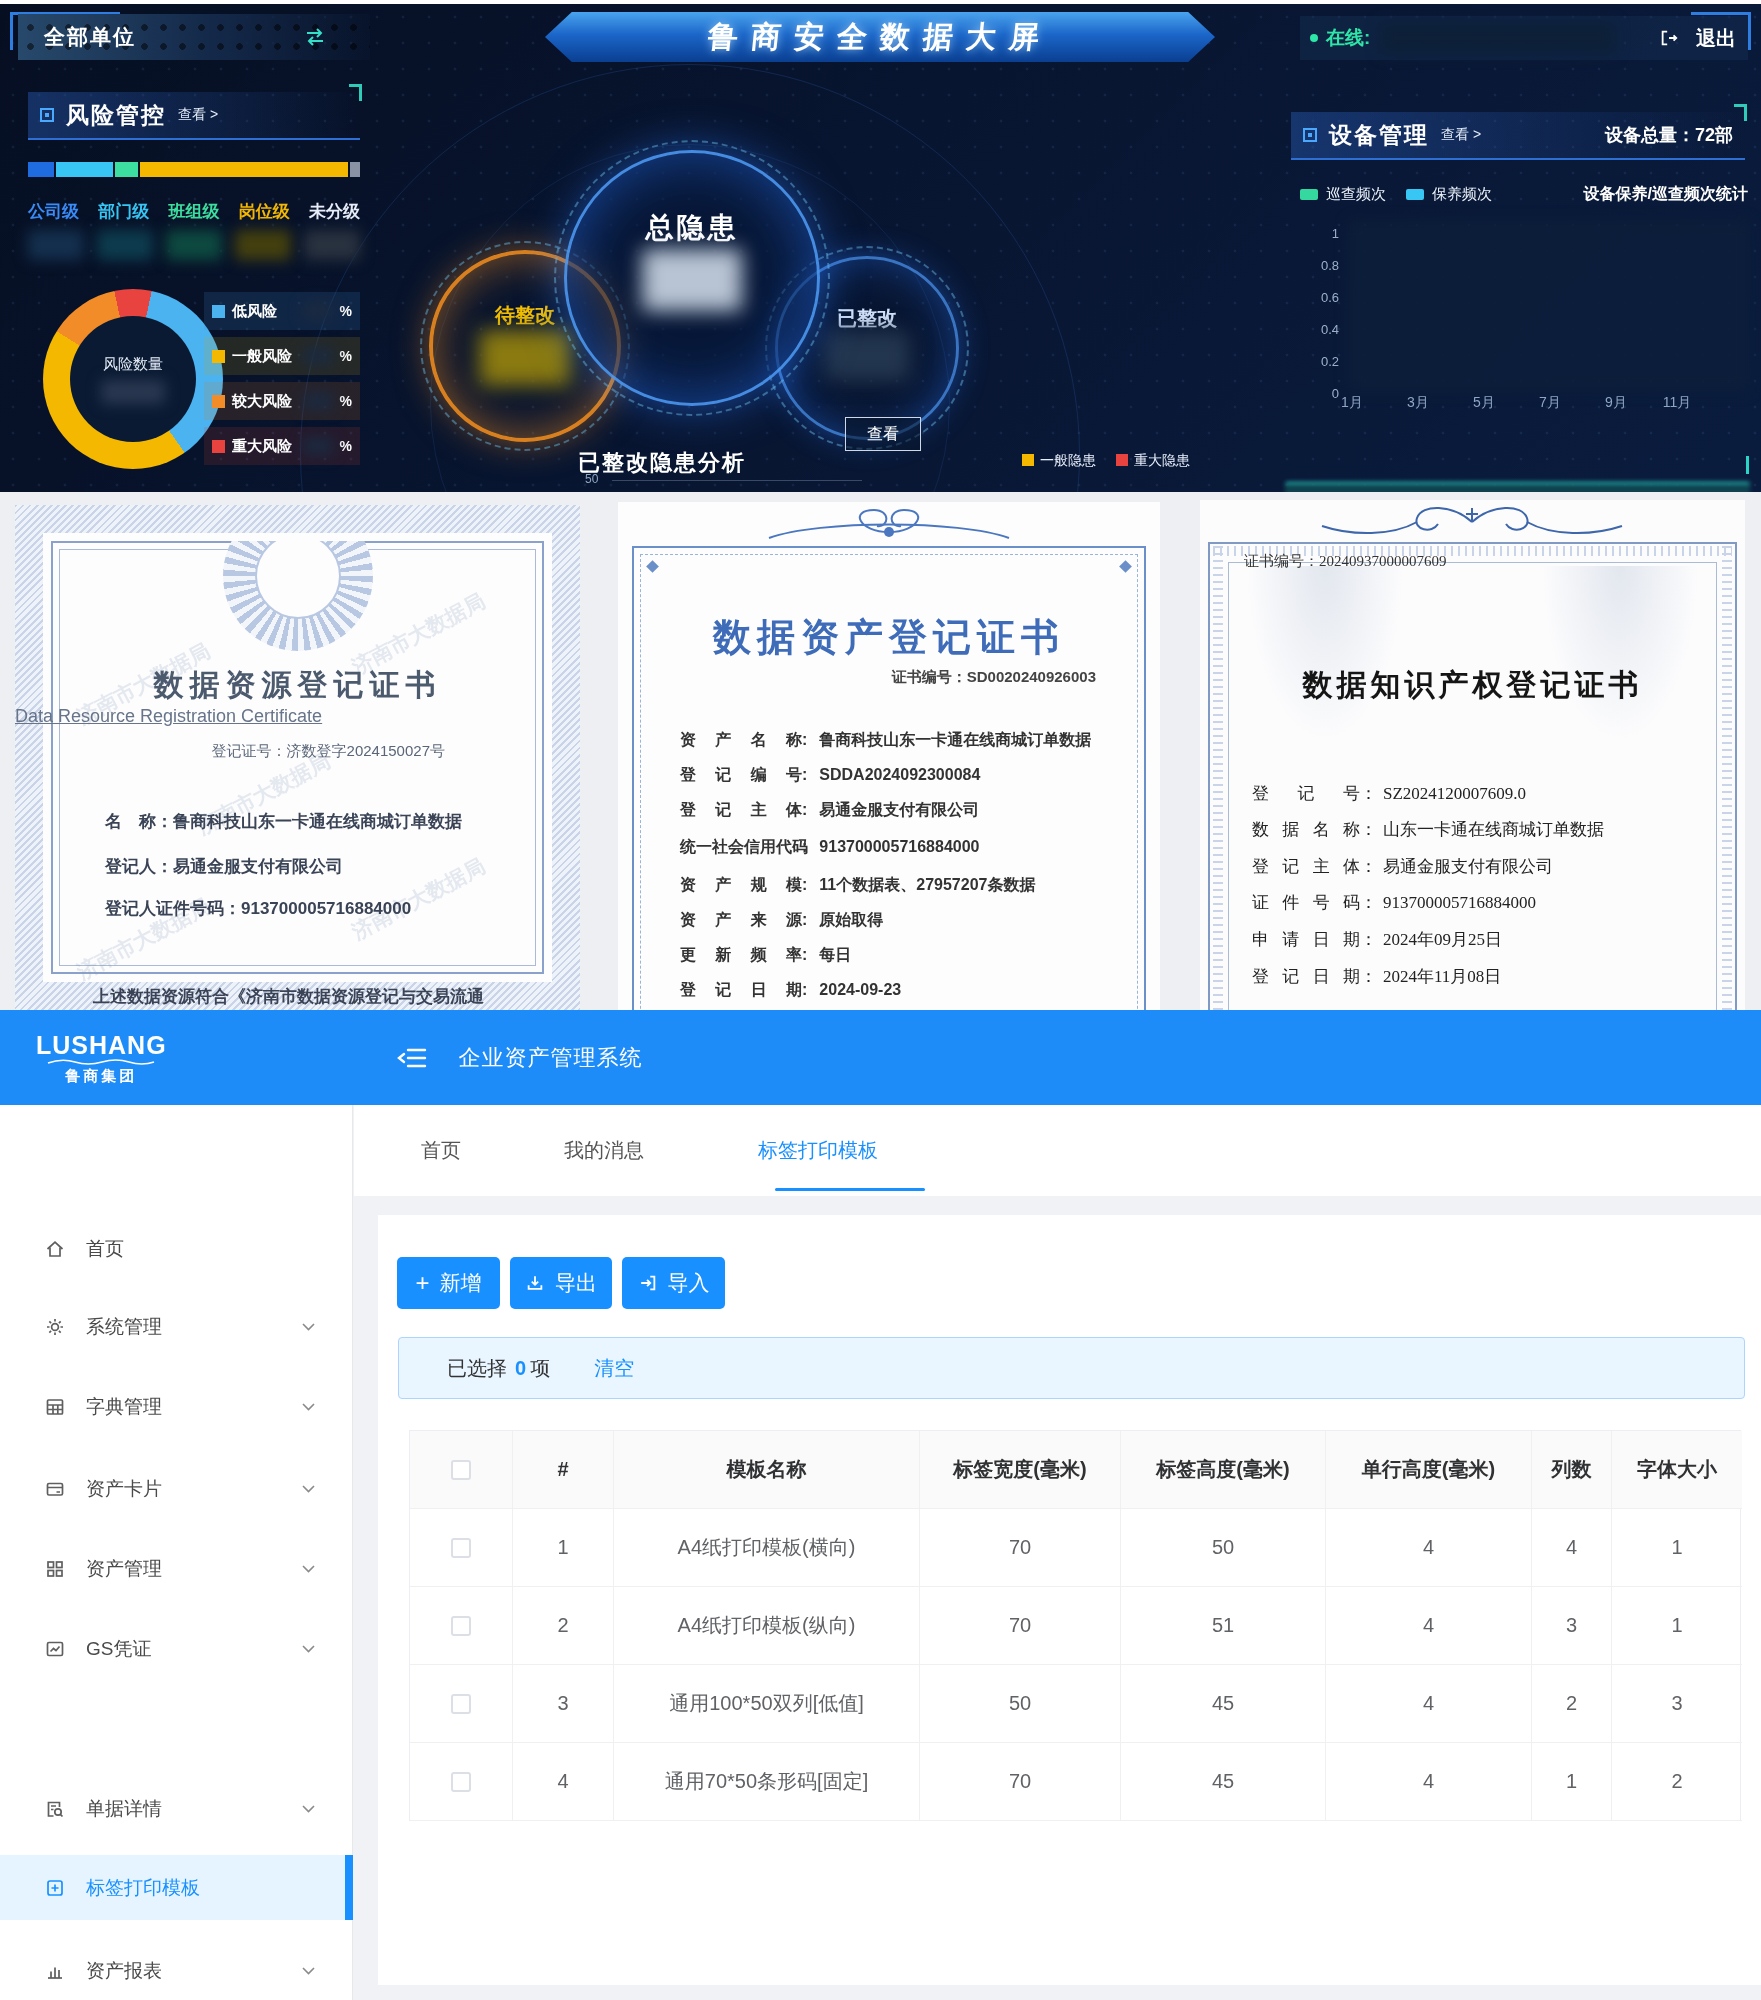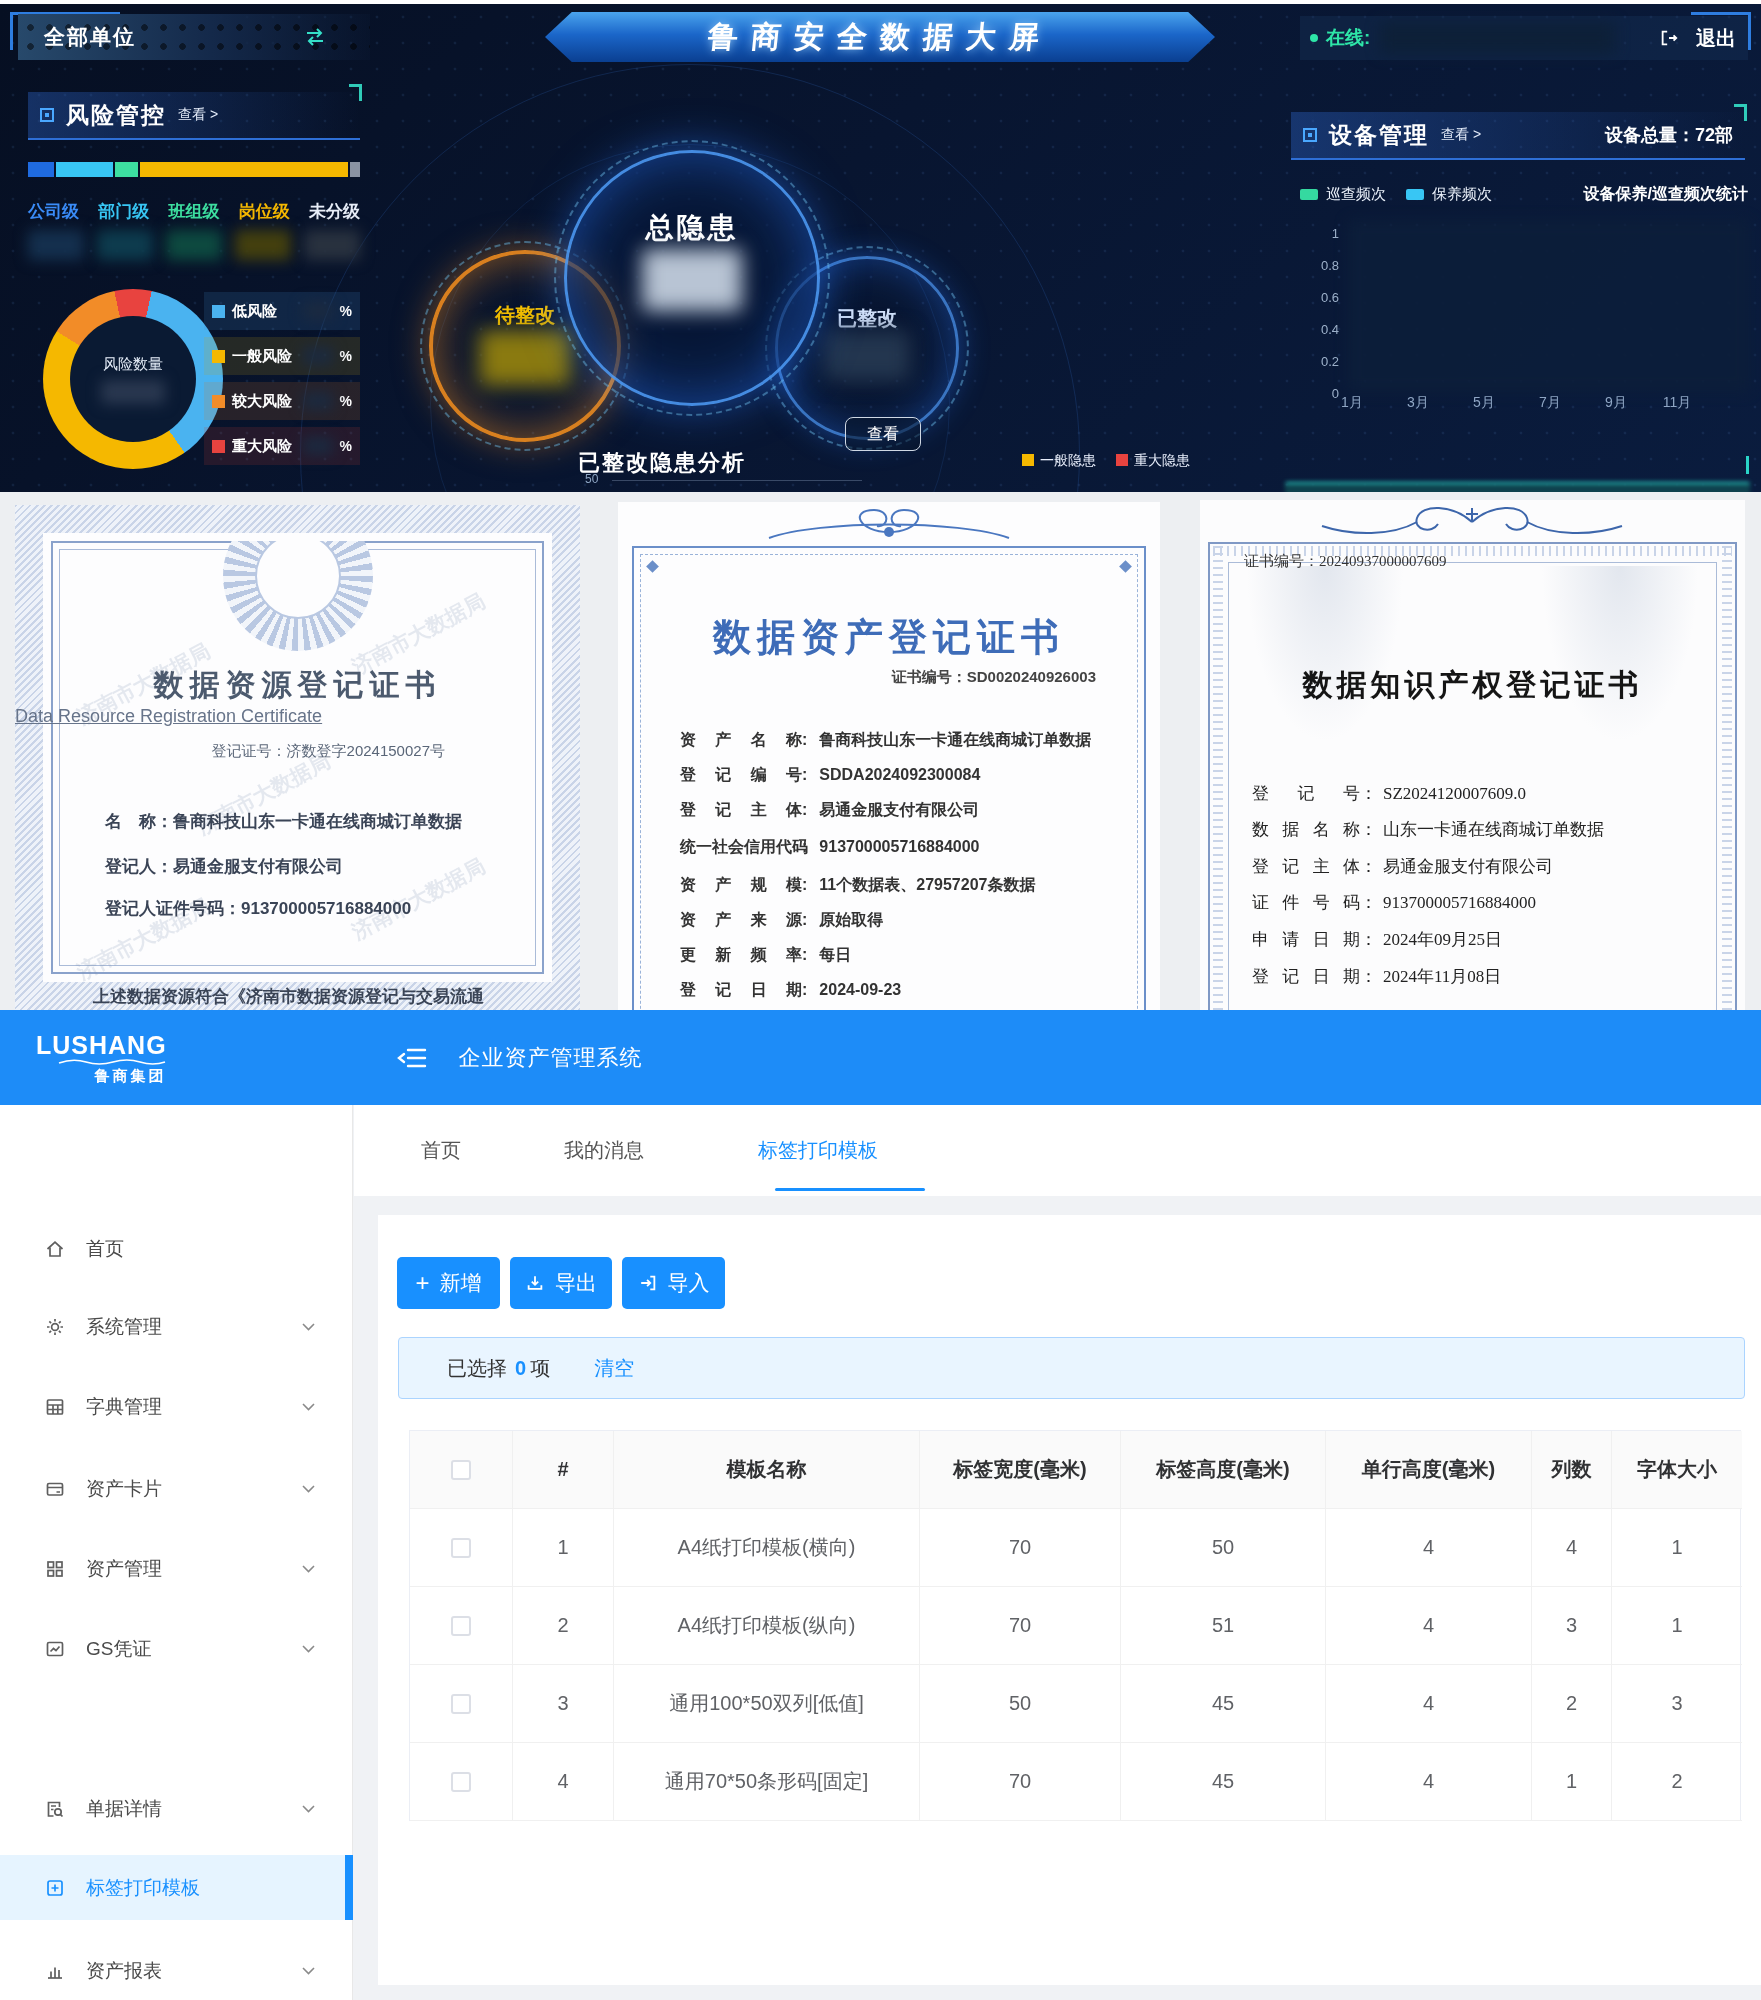--- a/index.html
+++ b/index.html
@@ -74,21 +74,21 @@
   .rl-row .sw { width:13px; height:13px; flex:0 0 auto; }
   .rl-row .lb { font-size:15px; font-weight:bold; color:#fff; white-space:nowrap; }
   .rl-row .vv { width:30px; height:18px; margin-left:auto; background:#1b2a40; }
   .rl-row .pc { font-size:14px; font-weight:bold; color:#fff; }
 
   .glow-circle { position:absolute; border-radius:50%; }
   .glow-circle::after { content:""; position:absolute; inset:-13px; border-radius:50%; border:2px dashed rgba(110,190,235,.45); }
   .gc-label { position:absolute; width:100%; text-align:center; font-weight:bold; }
   .gc-val { position:absolute; left:50%; transform:translateX(-50%); }
 
-  .view-btn { left:845px; top:413px; width:76px; height:34px; border:1px solid #cfd8e4; border-radius:8px;
+  .view-btn { left:845px; top:413px; width:76px; height:34px; border:1px solid #cfd8e4; border-radius:0;
       background:rgba(8,20,40,.55); color:#fff; font-size:16px; display:flex; align-items:center; justify-content:center; cursor:pointer; }
   .analysis-title { left:578px; top:444px; font-size:22px; font-weight:bold; color:#fff; letter-spacing:2px; }
   .analysis-legend { left:1022px; top:448px; display:flex; gap:20px; align-items:center; font-size:14px; color:#e8eefb; }
   .analysis-legend .sw { width:12px; height:12px; display:inline-block; margin-right:6px; vertical-align:-1px; }
   .gauge-50 { left:585px; top:468px; font-size:12px; color:#8fa6c4; }
   .gauge-line { left:612px; top:476px; width:250px; height:1px; background:rgba(150,170,200,.35); }
 
   .dev-legend { left:1300px; top:180px; width:448px; display:flex; align-items:center; gap:8px; font-size:15px; color:#eef4fd; }
   .dev-legend .sw { width:18px; height:11px; border-radius:2px; }
   .dev-legend .stat { margin-left:auto; font-weight:bold; font-size:16px; color:#fff; }
@@ -147,21 +147,21 @@
   #cert3 .title { position:absolute; left:0; top:165px; width:100%; text-align:center;
       font-size:30px; font-weight:bold; color:#151515; letter-spacing:4px; }
   .c3row { position:absolute; left:52px; font-size:17px; color:#222; white-space:nowrap; }
   .c3row .lb { display:inline-block; width:108px; text-align:justify; text-align-last:justify; }
   .c3row .vl { margin-left:6px; }
 
   
   #app { position:absolute; left:0; top:1010px; width:1761px; height:990px; background:#f0f2f5; }
   .app-header { position:absolute; left:0; top:0; width:1761px; height:95px; background:#1d8cf8;
       display:flex; align-items:center; color:#fff; }
-  .logo { margin-left:36px; display:flex; flex-direction:column; align-items:flex-end; line-height:1.05; }
+  .logo { margin-left:36px; display:flex; flex-direction:column; align-items:center; line-height:1.05; }
   .logo .en { font-size:25px; font-weight:bold; letter-spacing:1px; }
   .logo .cn { font-size:15px; font-weight:bold; letter-spacing:3px; margin-top:2px; }
   .collapse { margin-left:230px; cursor:pointer; display:flex; align-items:center; }
   .app-title { margin-left:32px; font-size:22px; letter-spacing:1px; }
 
   .sidebar { position:absolute; left:0; top:95px; width:353px; height:895px; background:#fff; border-right:1px solid #e8e8e8; }
   .side-item { position:absolute; left:0; width:353px; height:64px; display:flex; align-items:center;
       color:#4a4a4a; font-size:19px; cursor:pointer; }
   .side-item .ico { margin-left:44px; width:24px; height:24px; display:flex; align-items:center; color:#5f5f5f; }
   .side-item .lb { margin-left:18px; }

